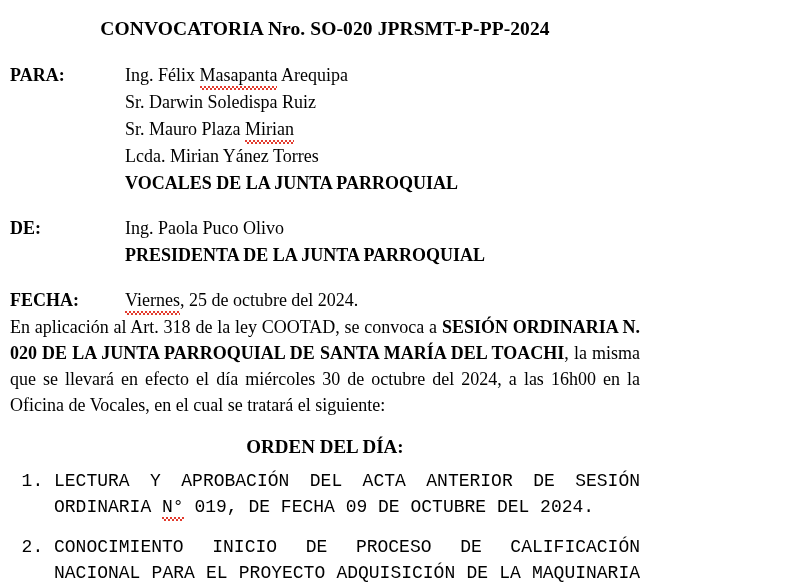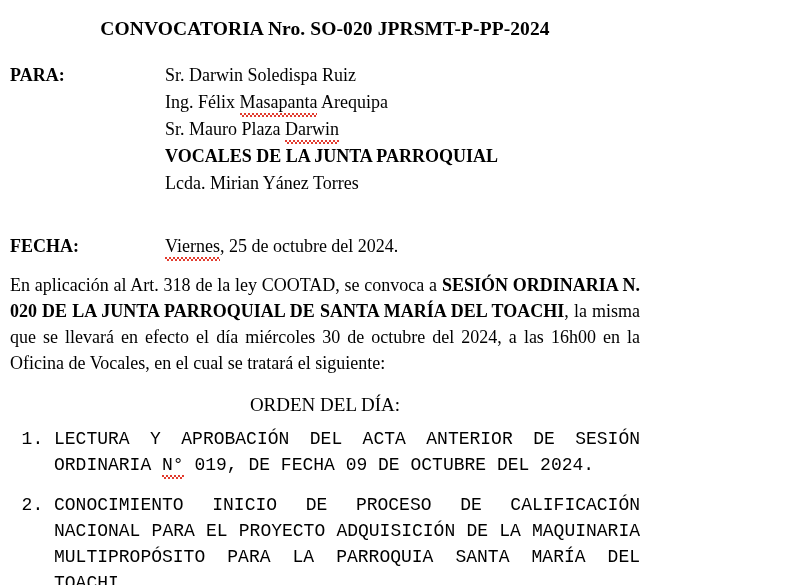--- a/index.html
+++ b/index.html
@@ -29,21 +29,20 @@
     letter-spacing: 0.1px;
     margin: 6px 0 22px 0;
   }
 
   
   .row {
     display: flex;
     align-items: flex-start;
     font-size: 18px;
     line-height: 27px;
-    gap: 40px;
   }
   .row .label {
     font-weight: bold;
     width: 115px;
     flex: 0 0 115px;
     white-space: nowrap;
   }
   .row .content {
     flex: 1 1 auto;
   }
@@ -73,25 +72,25 @@
       linear-gradient(-45deg, transparent 40%, #e23b2e 40%, #e23b2e 60%, transparent 60%);
     background-size: 4px 4px;
     background-repeat: repeat-x;
     background-position: 0 0, 2px 0;
   }
 
   .para {
     font-size: 18px;
     line-height: 26px;
     text-align: justify;
-    margin-top: 12px;
+    margin-top: 0;
   }
   .agenda-title {
     text-align: center;
-    font-weight: normal;
+    font-weight: bold;
     font-size: 19px;
     margin-top: 18px;
     margin-bottom: 10px;
   }
   ol.agenda {
     margin: 0;
     padding-left: 44px;
     font-size: 18px;
     line-height: 26px;
   }
@@ -107,30 +106,37 @@
 </head>
 <body>
 
 <div class="page">
 
   <div class="doc-title">CONVOCATORIA Nro. SO-020 JPRSMT-P-PP-2024</div>
 
   <div class="row">
     <div class="label">PARA:</div>
     <div class="content">
+      <div class="line">Ing. Félix <span class="squiggle">Masapanta</span> Arequipa</div>
       <div class="line">Sr. Darwin Soledispa Ruiz</div>
-      <div class="line">Ing. Félix <span class="squiggle">Masapanta</span> Arequipa</div>
-      <div class="line">Sr. Mauro Plaza <span class="squiggle">Darwin</span></div>
+      <div class="line">Sr. Mauro Plaza <span class="squiggle">Mirian</span></div>
+      <div class="line">Lcda. Mirian Yánez Torres</div>
       <div class="line bold">VOCALES DE LA JUNTA PARROQUIAL</div>
-      <div class="line">Lcda. Mirian Yánez Torres</div>
     </div>
   </div>
 
   <div class="spacer-md"></div>
 
+  <div class="row">
+    <div class="label">DE:</div>
+    <div class="content">
+      <div class="line">Ing. Paola Puco Olivo</div>
+      <div class="line bold">PRESIDENTA DE LA JUNTA PARROQUIAL</div>
+    </div>
+  </div>
 
   <div class="spacer-md"></div>
 
   <div class="row">
   </div>
 
   <div class="row">
     <div class="label">FECHA:</div>
     <div class="content"><span class="squiggle">Viernes</span>, 25 de octubre del 2024.</div>
   </div>

